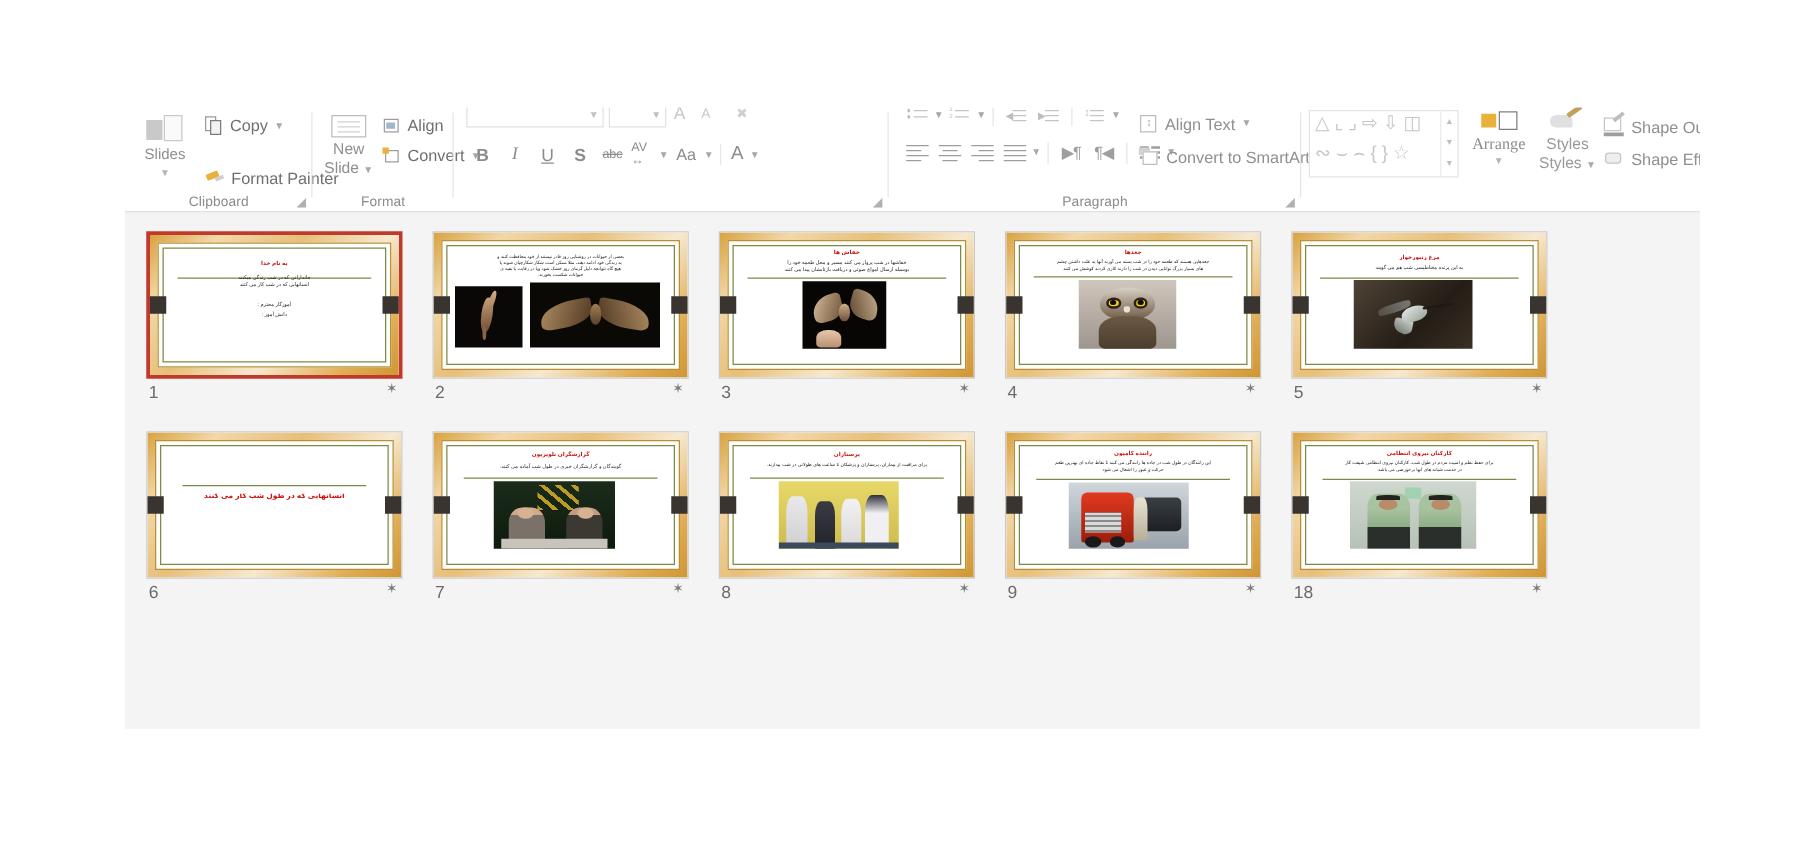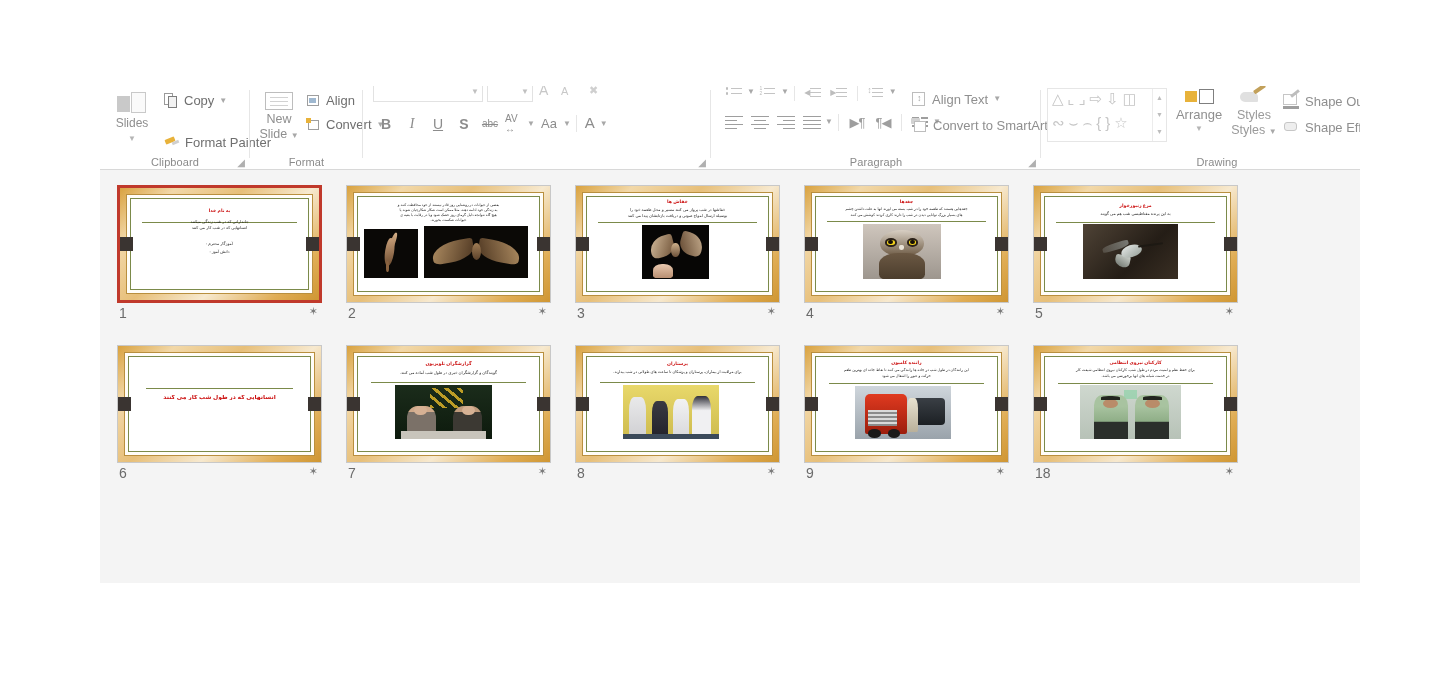--- a/index.html
+++ b/index.html
@@ -113,21 +113,21 @@
   
   #g-drawing{left:941px;width:352px;}
   .shapes-gal{position:absolute;left:6px;top:2px;width:120px;height:54px;border:1px solid #e6e6e6;box-sizing:border-box;background:#fff;}
   .shp-row{position:absolute;left:4px;display:flex;gap:4px;color:#c6c6c6;font-size:15px;line-height:1;}
   .shp-scroll{position:absolute;right:0;top:0;width:14px;height:52px;border-left:1px solid #ececec;box-sizing:border-box;}
   .shp-scroll div{font-size:7px;color:#bdbdbd;text-align:center;height:17px;line-height:17px;}
   .arr-btn{position:absolute;left:130px;top:2px;width:56px;text-align:center;}
   .arr-ic{position:absolute;left:14px;top:1px;width:30px;height:15px;}
   .arr-ic i.o{position:absolute;left:0;top:2px;width:12px;height:11px;background:#e8b23a;}
   .arr-ic i.w{position:absolute;left:14px;top:0;width:15px;height:15px;border:1.6px solid #7f7f7f;box-sizing:border-box;background:#fff;}
-  .arr-t{position:absolute;left:-4px;top:19px;width:64px;font-size:13px;color:#8f8f8f;}
+  .arr-t{position:absolute;left:-4px;top:19px;width:64px;font-size:13px;color:#8f8f8f;font-family:Liberation Serif, serif;}
   .arr-c{position:absolute;left:0;top:36px;width:56px;font-size:8px;color:#b5b5b5;}
   .qs-btn{position:absolute;left:186px;top:2px;width:54px;text-align:center;}
   .qs-ic{position:absolute;left:13px;top:0;width:28px;height:18px;}
   .qs-ic i.p{position:absolute;left:0;top:4px;width:18px;height:10px;background:#e0e0e0;border-radius:9px 9px 2px 9px;}
   .qs-ic i.br{position:absolute;left:13px;top:-1px;width:13px;height:4px;background:#c2a05a;transform:rotate(-35deg);border-radius:1px;}
   .qs-t1{position:absolute;left:-5px;top:20px;width:64px;font-size:12.5px;color:#9a9a9a;}
   .qs-t2{position:absolute;left:-5px;top:35px;width:64px;font-size:12.5px;color:#9a9a9a;}
   .dr-right{position:absolute;left:242px;top:2px;}
   .dr-row{display:flex;align-items:center;gap:5px;height:26px;}
   .ic-outline{position:relative;width:17px;height:15px;flex:none;}
@@ -510,21 +510,20 @@
 
         </div>
         <div class="dr-row">
           <span class="ic-effects">
               <i class="f"></i>
             </span>
           <span class="lbl">Shape Effects</span>
 
         </div>
       </div>
-      <div class="grp-label">Drawing</div>
 
     </div>
 
   </div>
   <div class="ribbon-rule"></div>
 
   <div class="sorter">
 
     <div class="thumb-wrap" style="left:17px;top:15px;">
       <div class="thumb sel">

